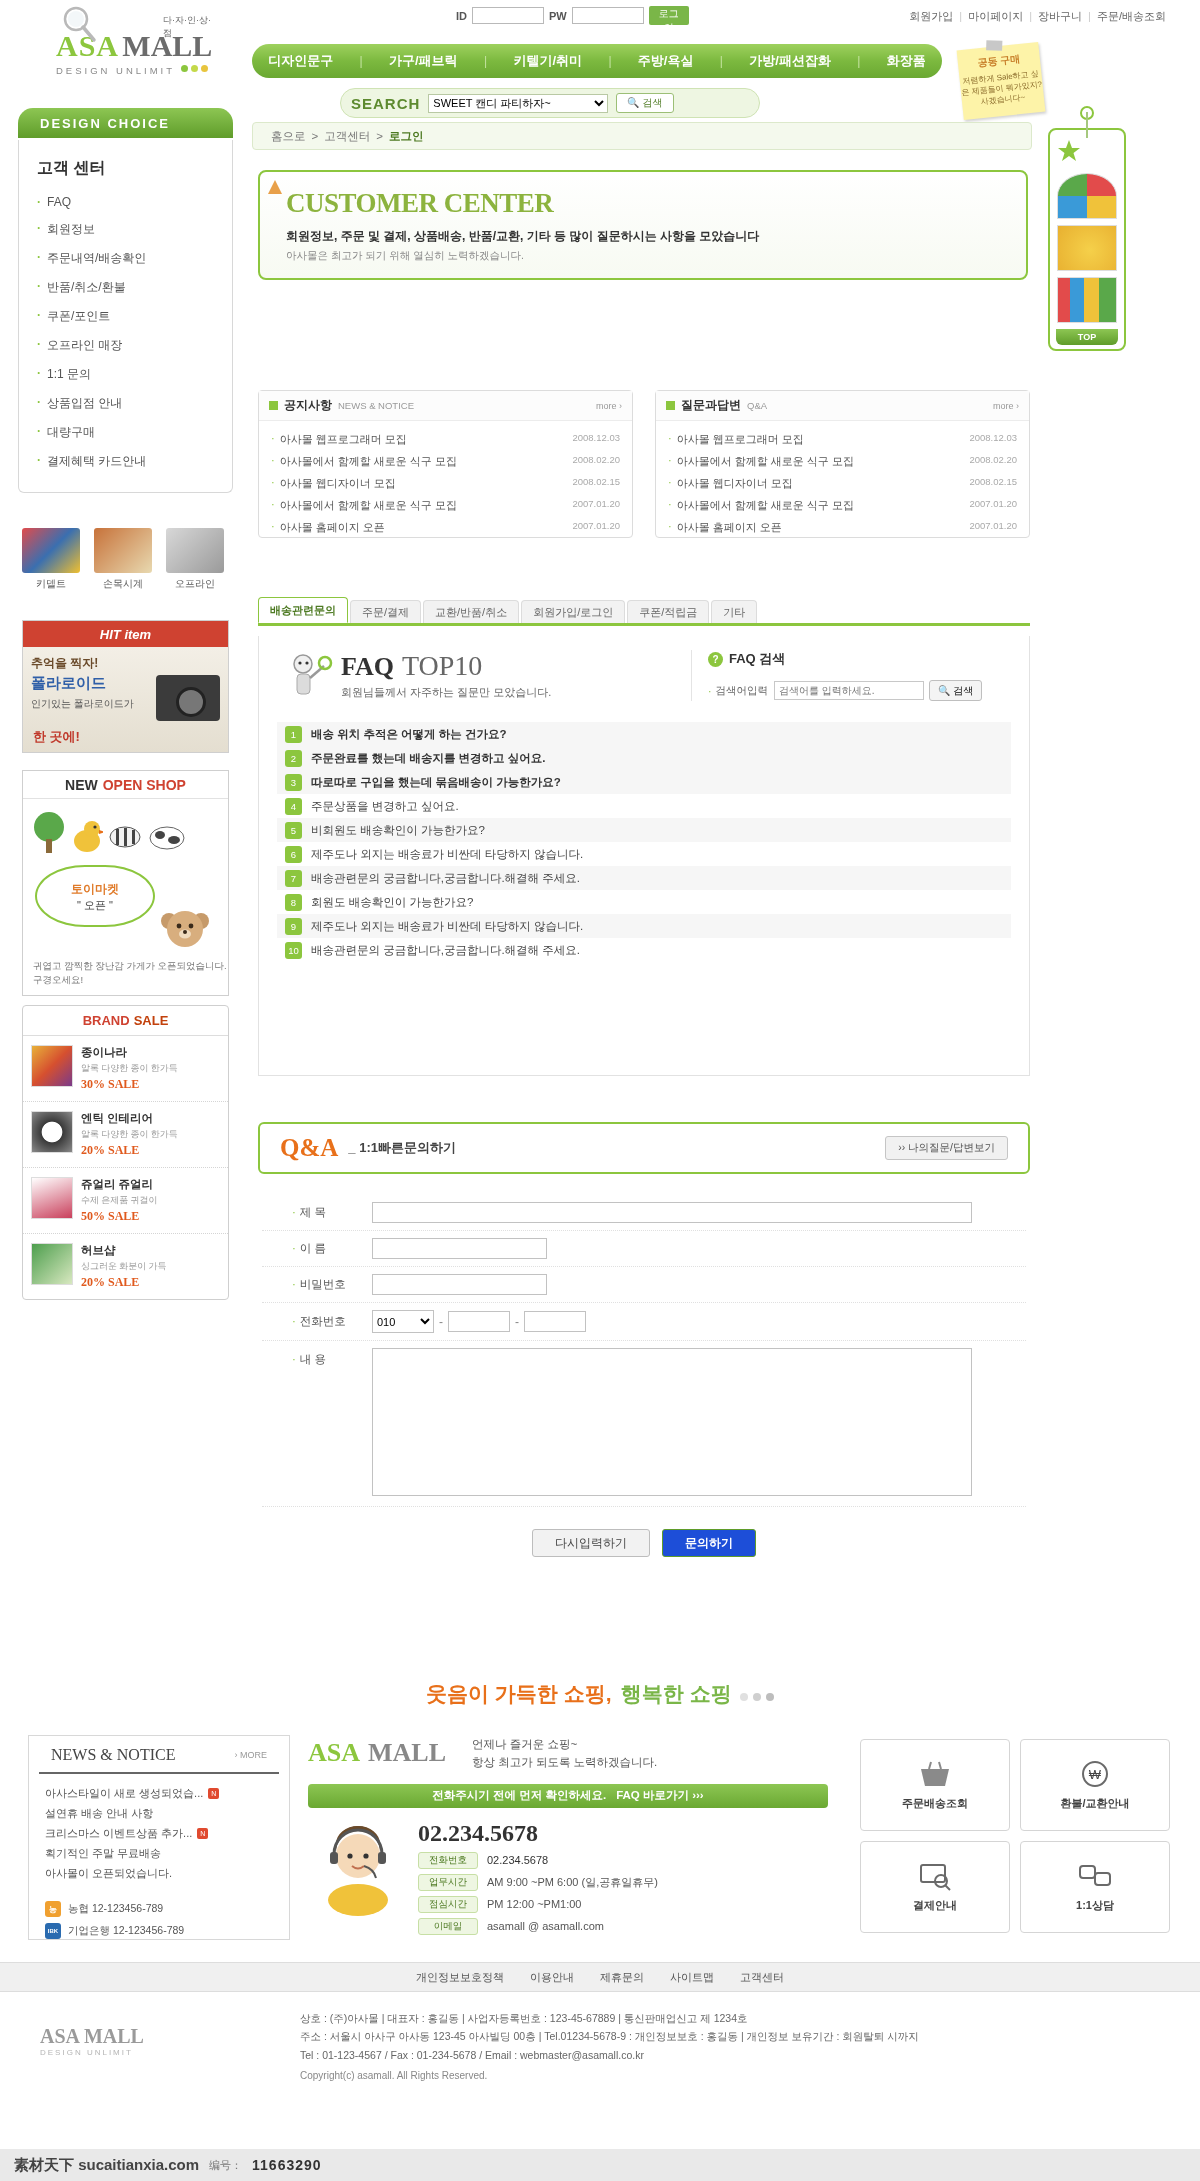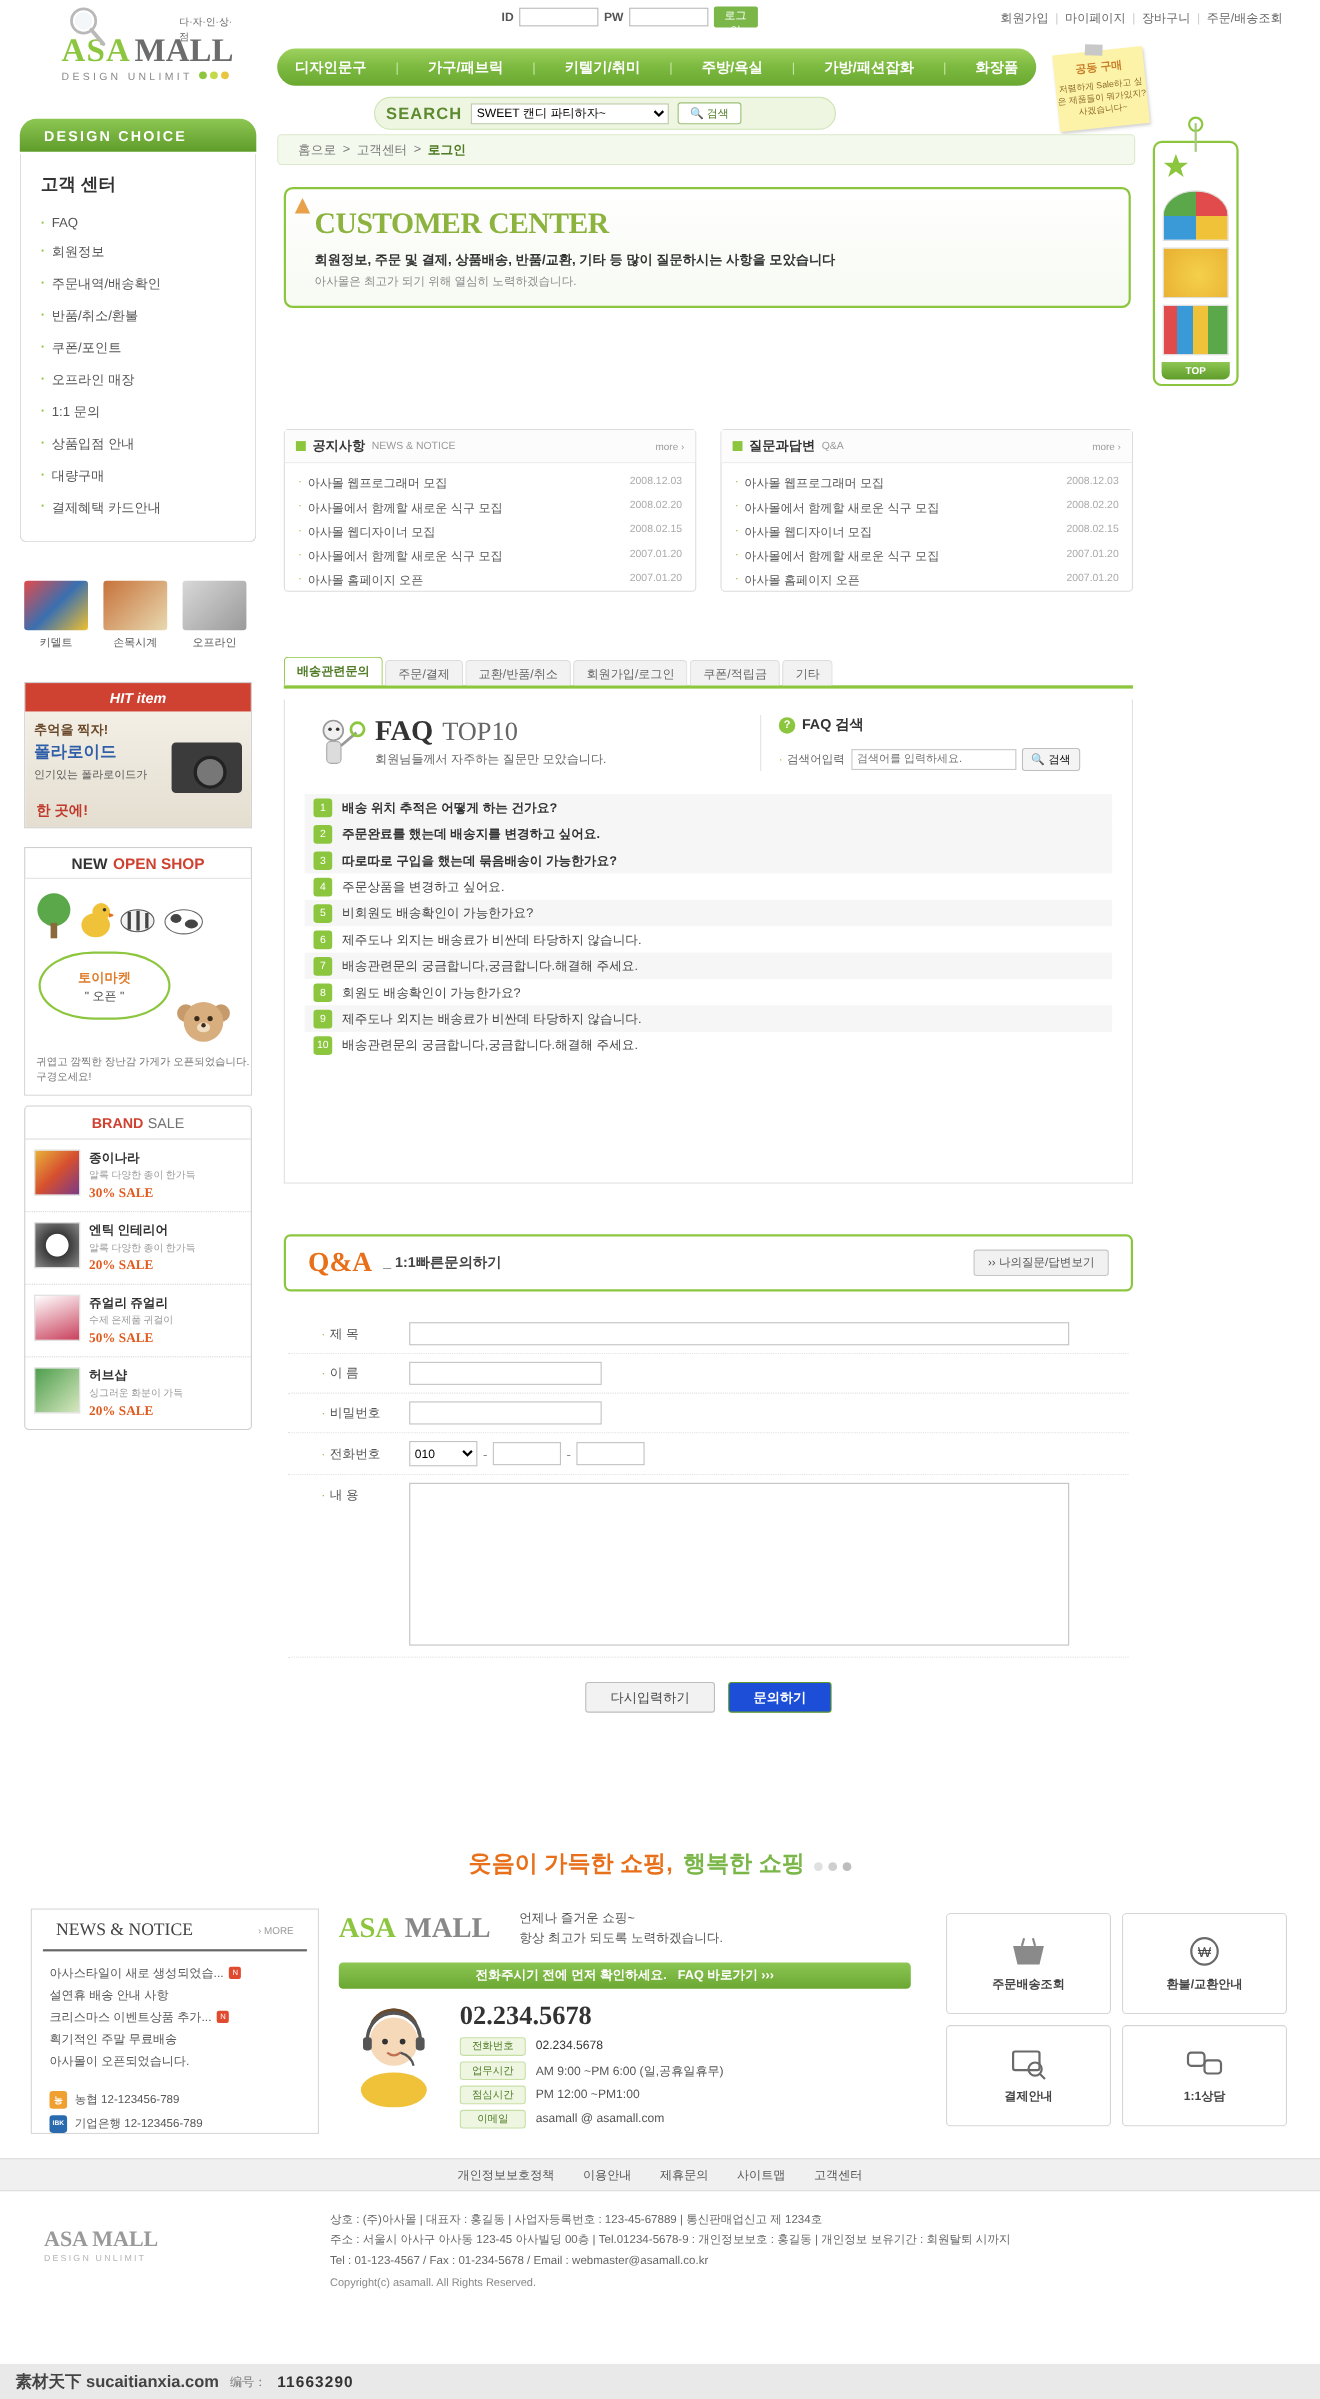--- a/index.html
+++ b/index.html
@@ -97,21 +97,21 @@
   .newopen-body { padding:8px; height:196px; position:relative; background:#fff;}
   .animals { display:flex; gap:4px; align-items:flex-end; height:48px; }
   .bubble { position:absolute; left:12px; top:66px; width:120px; height:62px; background:#fff; border:2px solid #8cc63e; border-radius:50%/60%;}
   .bubble-t1 { font-size:12px; color:#e07b2a; font-weight:bold; text-align:center; margin-top:14px;}
   .bubble-t2 { font-size:11px; color:#444; text-align:center;}
   .newopen-desc { position:absolute; left:10px; bottom:8px; font-size:9.5px; color:#777; line-height:1.45;}
 
   .brandsale { position:absolute; left:22px; top:1005px; width:207px; border:1px solid #cfcfcf; background:#fff; border-radius:4px;}
   .brandsale-head { height:30px; display:flex; align-items:center; justify-content:center; border-bottom:1px solid #ddd;}
   .bs1 { font-size:13px; font-weight:bold; color:#cf4231;}
-  .bs2 { font-size:13px; font-weight:normal; color:#737373; margin-left:4px;}
+  .bs2 { font-size:13px; font-weight:bold; color:#c2410c; margin-left:4px;}
   .bs-item { display:flex; gap:8px; padding:9px 8px; border-bottom:1px dotted #d5d5d5;font-family:Liberation Serif, serif;}
   .bs-thumb { width:42px; height:42px; border:1px solid #ddd; flex:none;}
   .bs-info .bs-name { font-size:11.5px; font-weight:bold; color:#333;}
   .bs-info .bs-desc { font-size:9px; color:#999; margin:2px 0;}
   .bs-info .bs-price { font-size:12px; font-weight:bold; color:#e05a1e;}
 
   
   .breadcrumb {
     position:absolute; left:252px; top:122px; width:780px; height:28px;
     background:#f4f9ed; border:1px solid #dce9cb; border-radius:4px;
@@ -155,21 +155,21 @@
   
   .tabs { position:absolute; left:258px; top:600px; width:772px; height:26px; display:flex; align-items:flex-end; gap:2px; border-bottom:3px solid #8cc63e;}
   .tab { height:23px; padding:0 11px; font-size:11px; color:#666; background:#f2f2f2; border:1px solid #dcdcdc; border-bottom:none; border-radius:4px 4px 0 0; display:flex; align-items:center;}
   .tab.active { background:#fff; border:1px solid #8cc63e; border-bottom:1px solid #fff; color:#4d7a22; font-weight:bold; height:26px;}
 
   .faqbox { position:absolute; left:258px; top:636px; width:772px; height:440px; border:1px solid #e2e2e2; border-top:none; background:#fff; padding:14px 18px;}
   .faq-head { display:flex; align-items:flex-start; }
   .faq-mascot { width:56px; height:56px; flex:none; margin-right:8px;}
   .faq-title { display:flex; align-items:baseline; }
   .faq-title .f1 { font-size:26px; font-weight:bold; color:#333; font-family:"Liberation Serif", serif;}
-  .faq-title .f2 { font-size:24px; color:#666; margin-left:8px; font-family:"Liberation Serif", serif;}
+  .faq-title .f2 { font-size:28px; color:#666; margin-left:8px; font-family:"Liberation Serif", serif;}
   .faq-sub { font-size:11px; color:#666; margin-top:3px;}
   .faq-search { margin-left:auto; width:320px; border-left:1px solid #e4e4e4; padding-left:16px;}
   .faq-search-head { display:flex; align-items:center; font-size:13px; font-weight:bold; color:#333;}
   .fs-circle { width:15px; height:15px; border-radius:50%; background:#8cc63e; color:#fff; font-size:10px; display:flex; align-items:center; justify-content:center; margin-right:6px; font-weight:bold;}
   .faq-search-row { display:flex; align-items:center; margin-top:12px; font-size:10.5px; color:#666; }
   .faq-search-row .dot { color:#8cc63e; margin-right:4px;}
   .faq-search-row input { width:150px; height:19px; border:1px solid #c8c8c8; font-size:10px; padding:0 4px; margin-left:6px;}
   .faq-search-row .sbtn { margin-left:5px; height:21px; padding:0 8px; font-size:10px; background:#f4f4f4; border:1px solid #bfbfbf; border-radius:3px; cursor:pointer;}
 
   .faq-list { margin-top:16px; }

